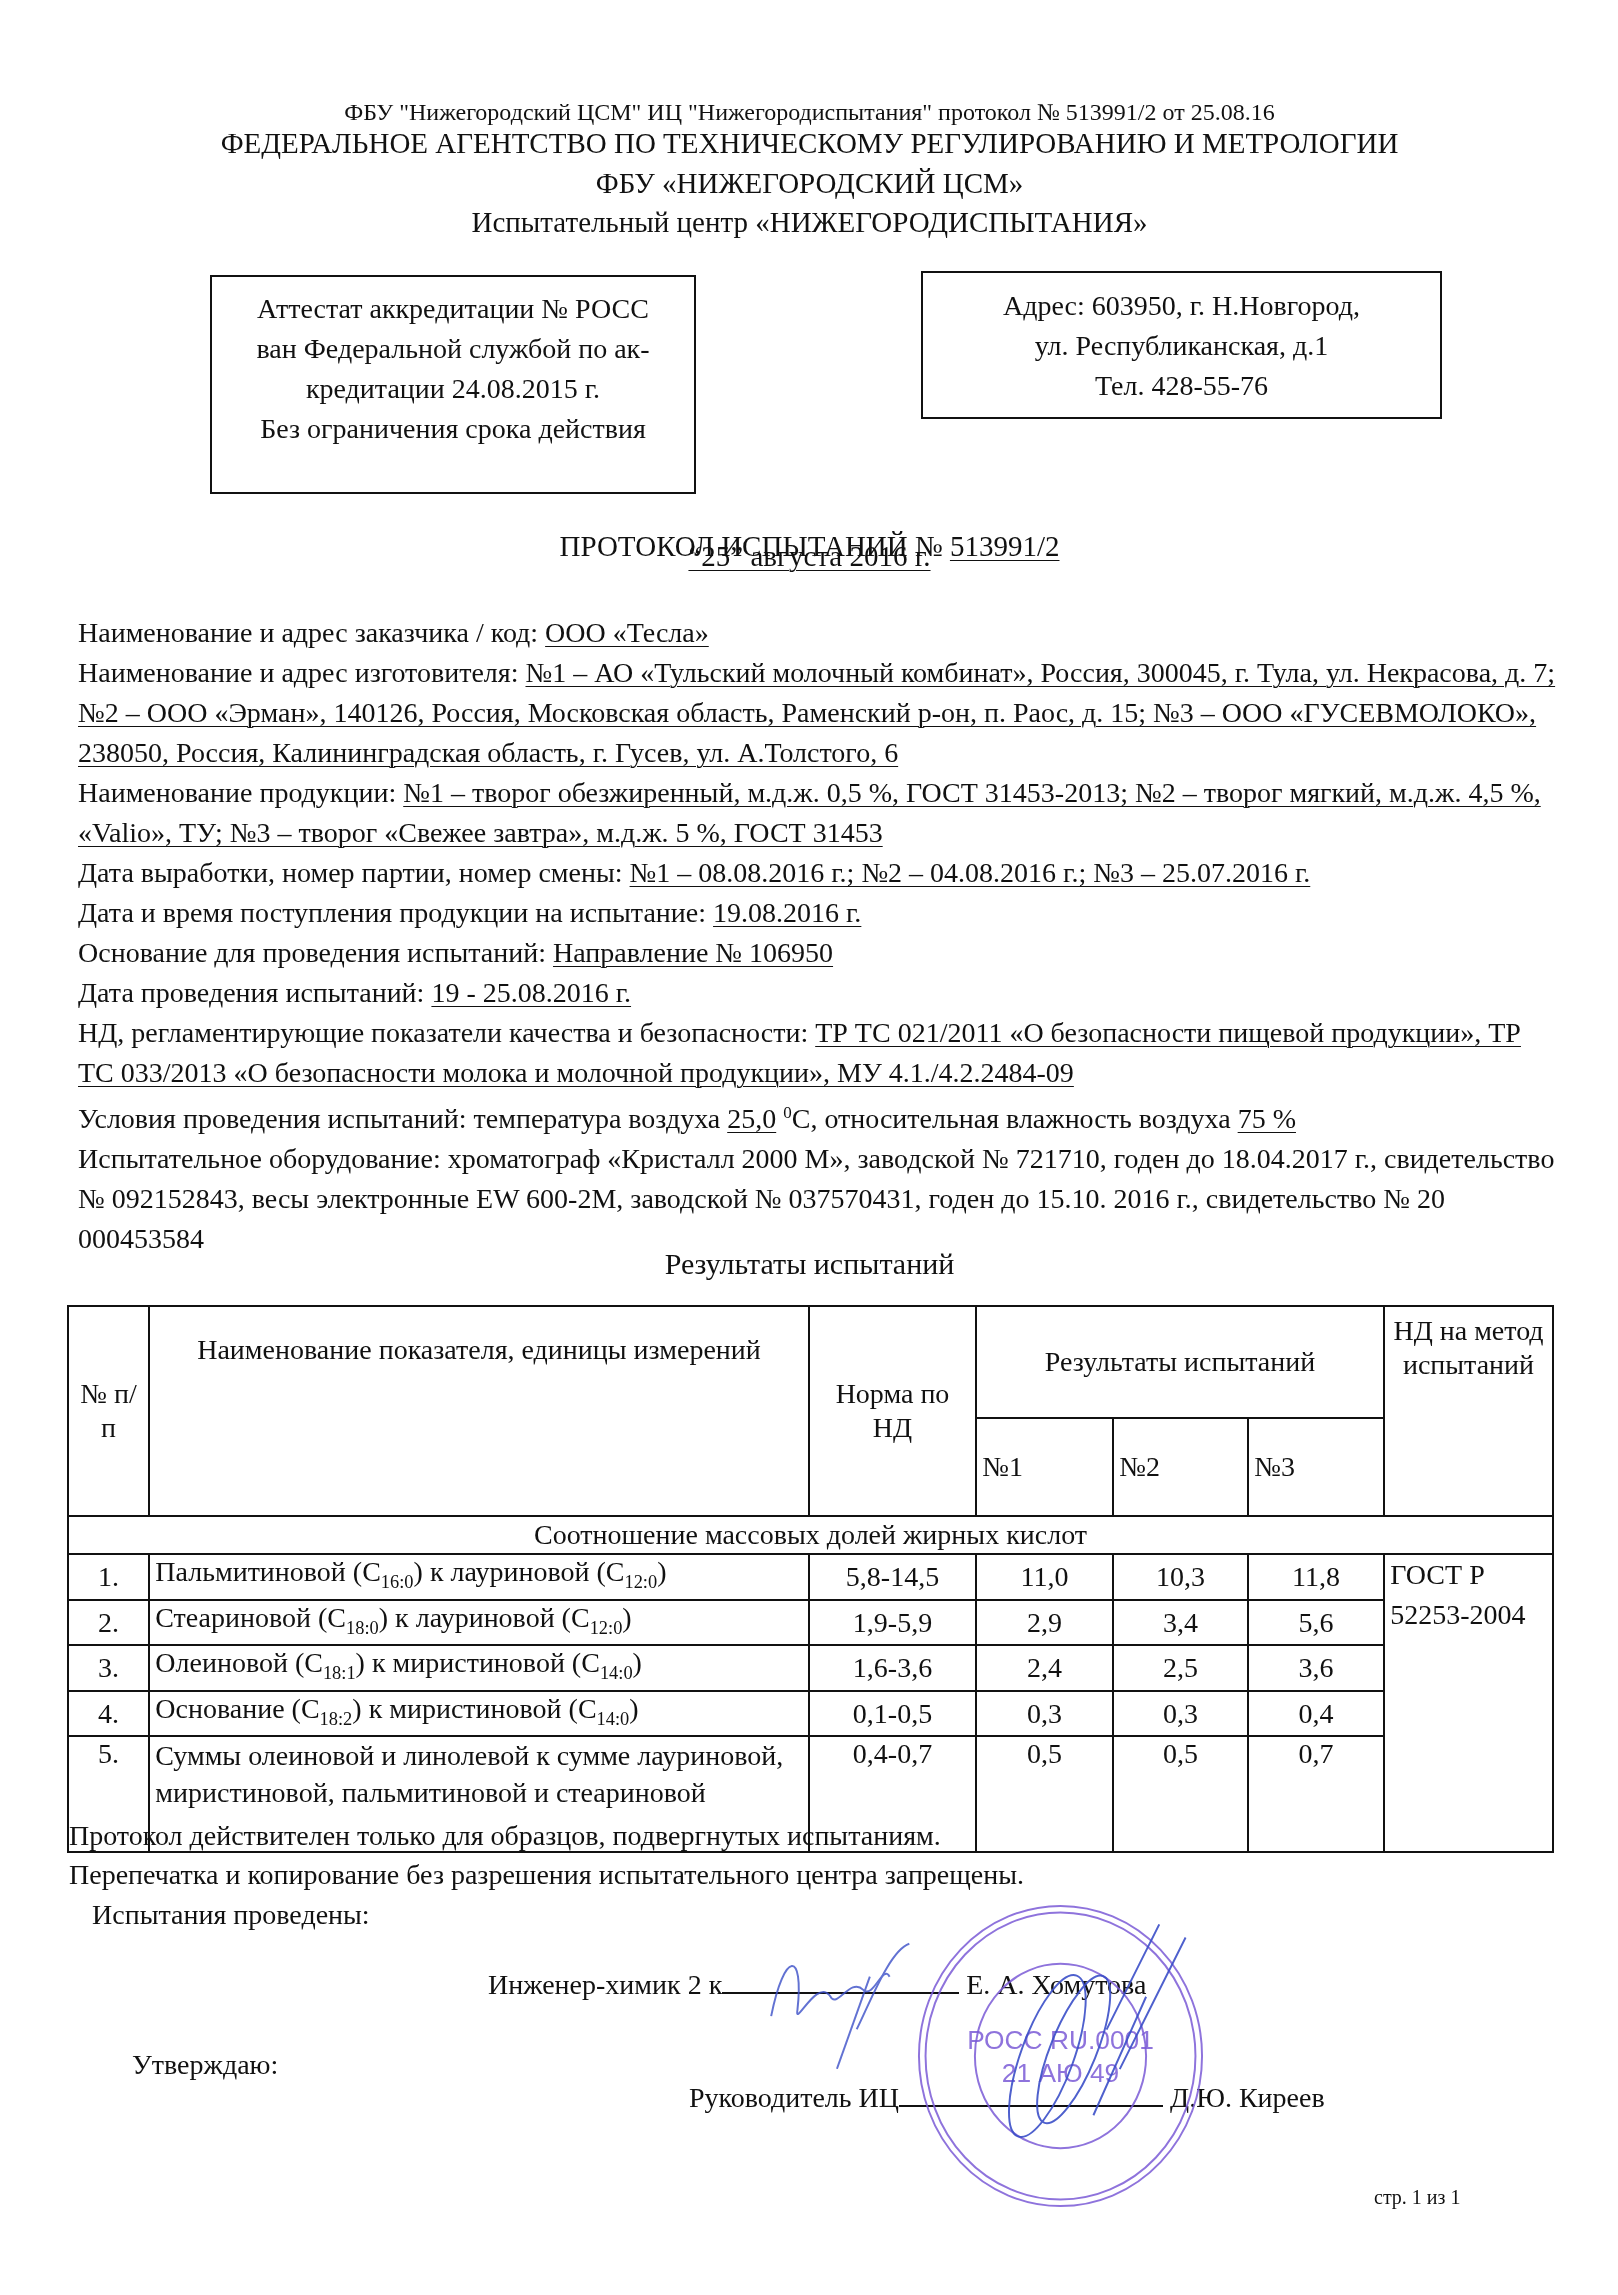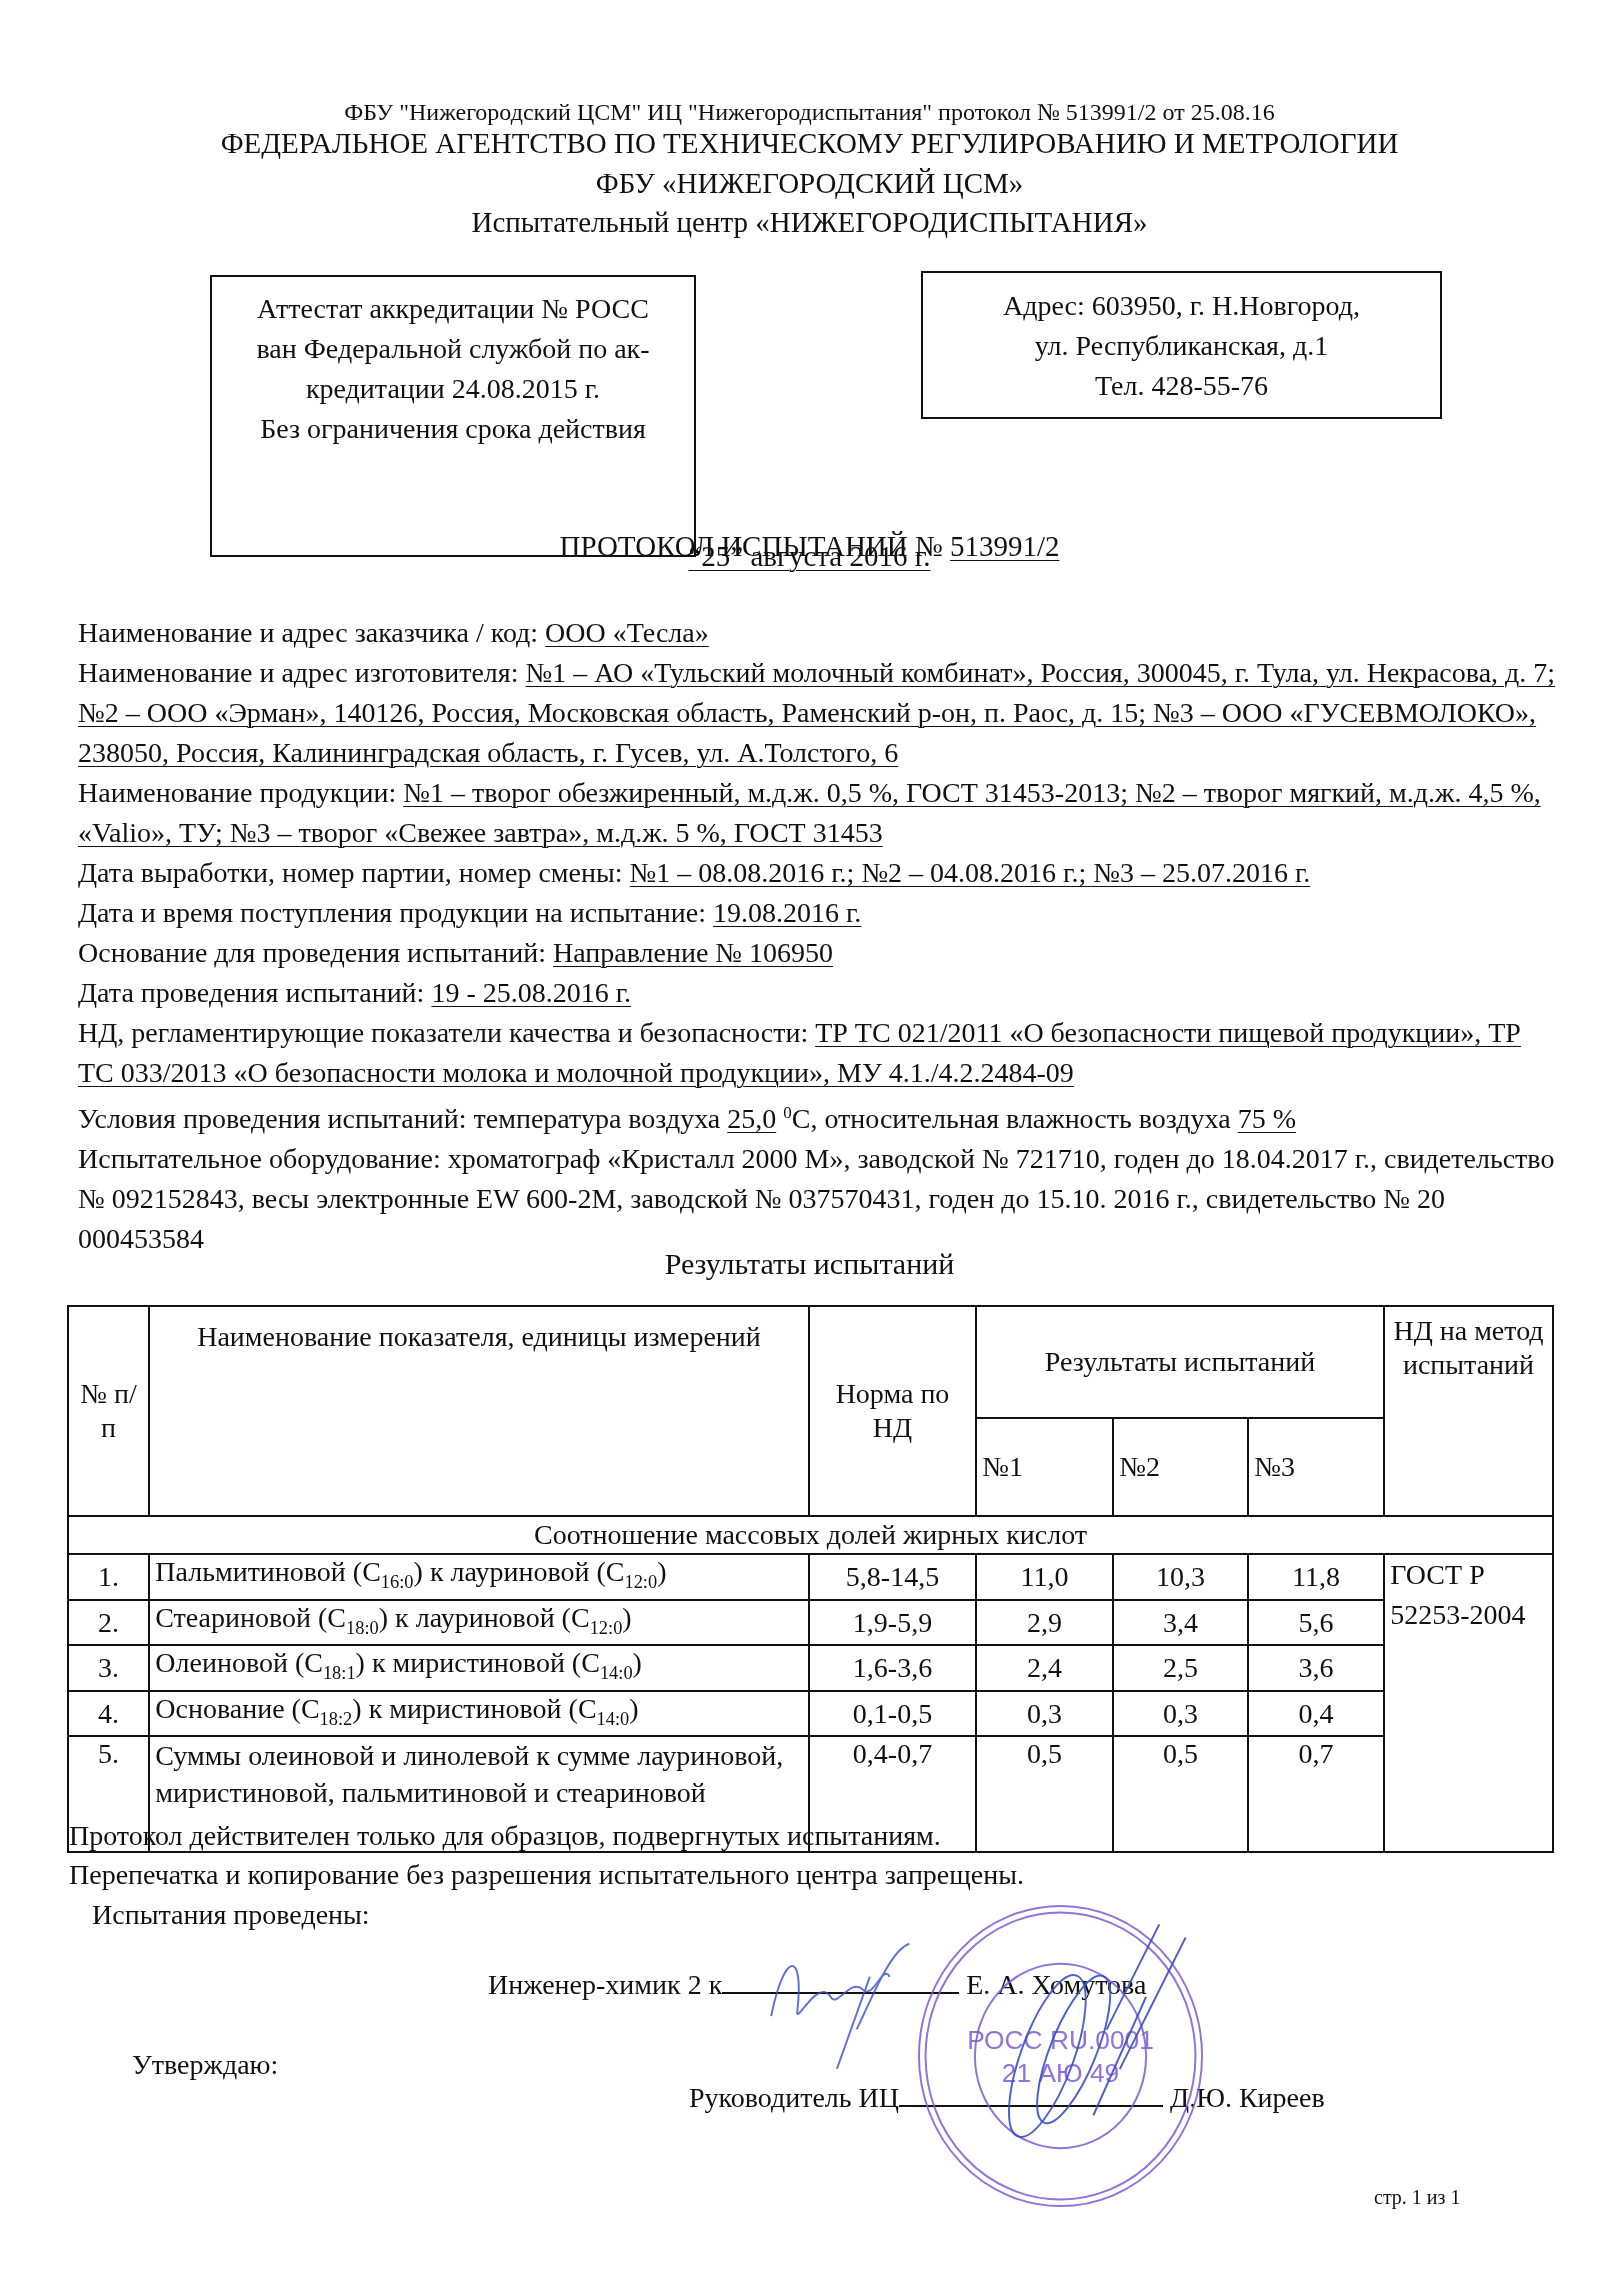--- a/index.html
+++ b/index.html
@@ -10,21 +10,21 @@
   .abs { position: absolute; }
   .center { text-align: center; }
   .u { text-decoration: underline; text-underline-offset: 4px; text-decoration-thickness: 1.3px; }
 
   #hdr-line { top: 99px; left: 0; width: 1619px; font-size: 24px; }
   #hdr-agency { top: 127px; left: 0; width: 1619px; font-size: 29px; }
   #hdr-fbu { top: 167px; left: 0; width: 1619px; font-size: 29px; }
   #hdr-center { top: 206px; left: 0; width: 1619px; font-size: 29px; }
 
   .box { border: 2px solid #111; box-sizing: border-box; font-size: 28px; line-height: 40px; text-align: center; }
-  #box-accred { top: 275px; left: 210px; width: 486px; height: 282px; padding-top: 12px; }
+  #box-accred { top: 275px; left: 210px; width: 486px; height: 219px; padding-top: 12px; }
   #box-address { top: 271px; left: 921px; width: 521px; height: 148px; padding-top: 13px; }
 
   #protocol-title { top: 530px; left: 0; width: 1619px; font-size: 29px; }
   #protocol-date { top: 540px; left: 0; width: 1619px; font-size: 29px; }
 
   #info { top: 613px; left: 78px; width: 1482px; font-size: 28px; line-height: 40px; }
   #info p { margin: 0; }
 
   #results-title { top: 1247px; left: 0; width: 1619px; font-size: 30px; }
 
@@ -102,21 +102,21 @@
       <col style="width:660px">
       <col style="width:167px">
     <col style="width:137px">
       <col style="width:135px">
       <col style="width:136px">
       <col style="width:169px">
   </colgroup>
   <tbody>
       <tr style="height:112px">
     <th rowspan="2">№ п/п</th>
-    <th rowspan="2" style="vertical-align:top;padding-top:13px">Наименование показателя, единицы измерений</th>
+    <th rowspan="2" style="vertical-align:top;padding-top:26px">Наименование показателя, единицы измерений</th>
     <th rowspan="2">Норма по НД</th>
     <th colspan="3">Результаты испытаний</th>
     <th rowspan="2" style="vertical-align:top;padding-top:6.6px">НД на метод испытаний</th>
   </tr>
   <tr style="height:98px">
     <th style="text-align:left">№1</th>
     <th style="text-align:left">№2</th>
     <th style="text-align:left">№3</th>
   </tr>
   <tr style="height:38px">

